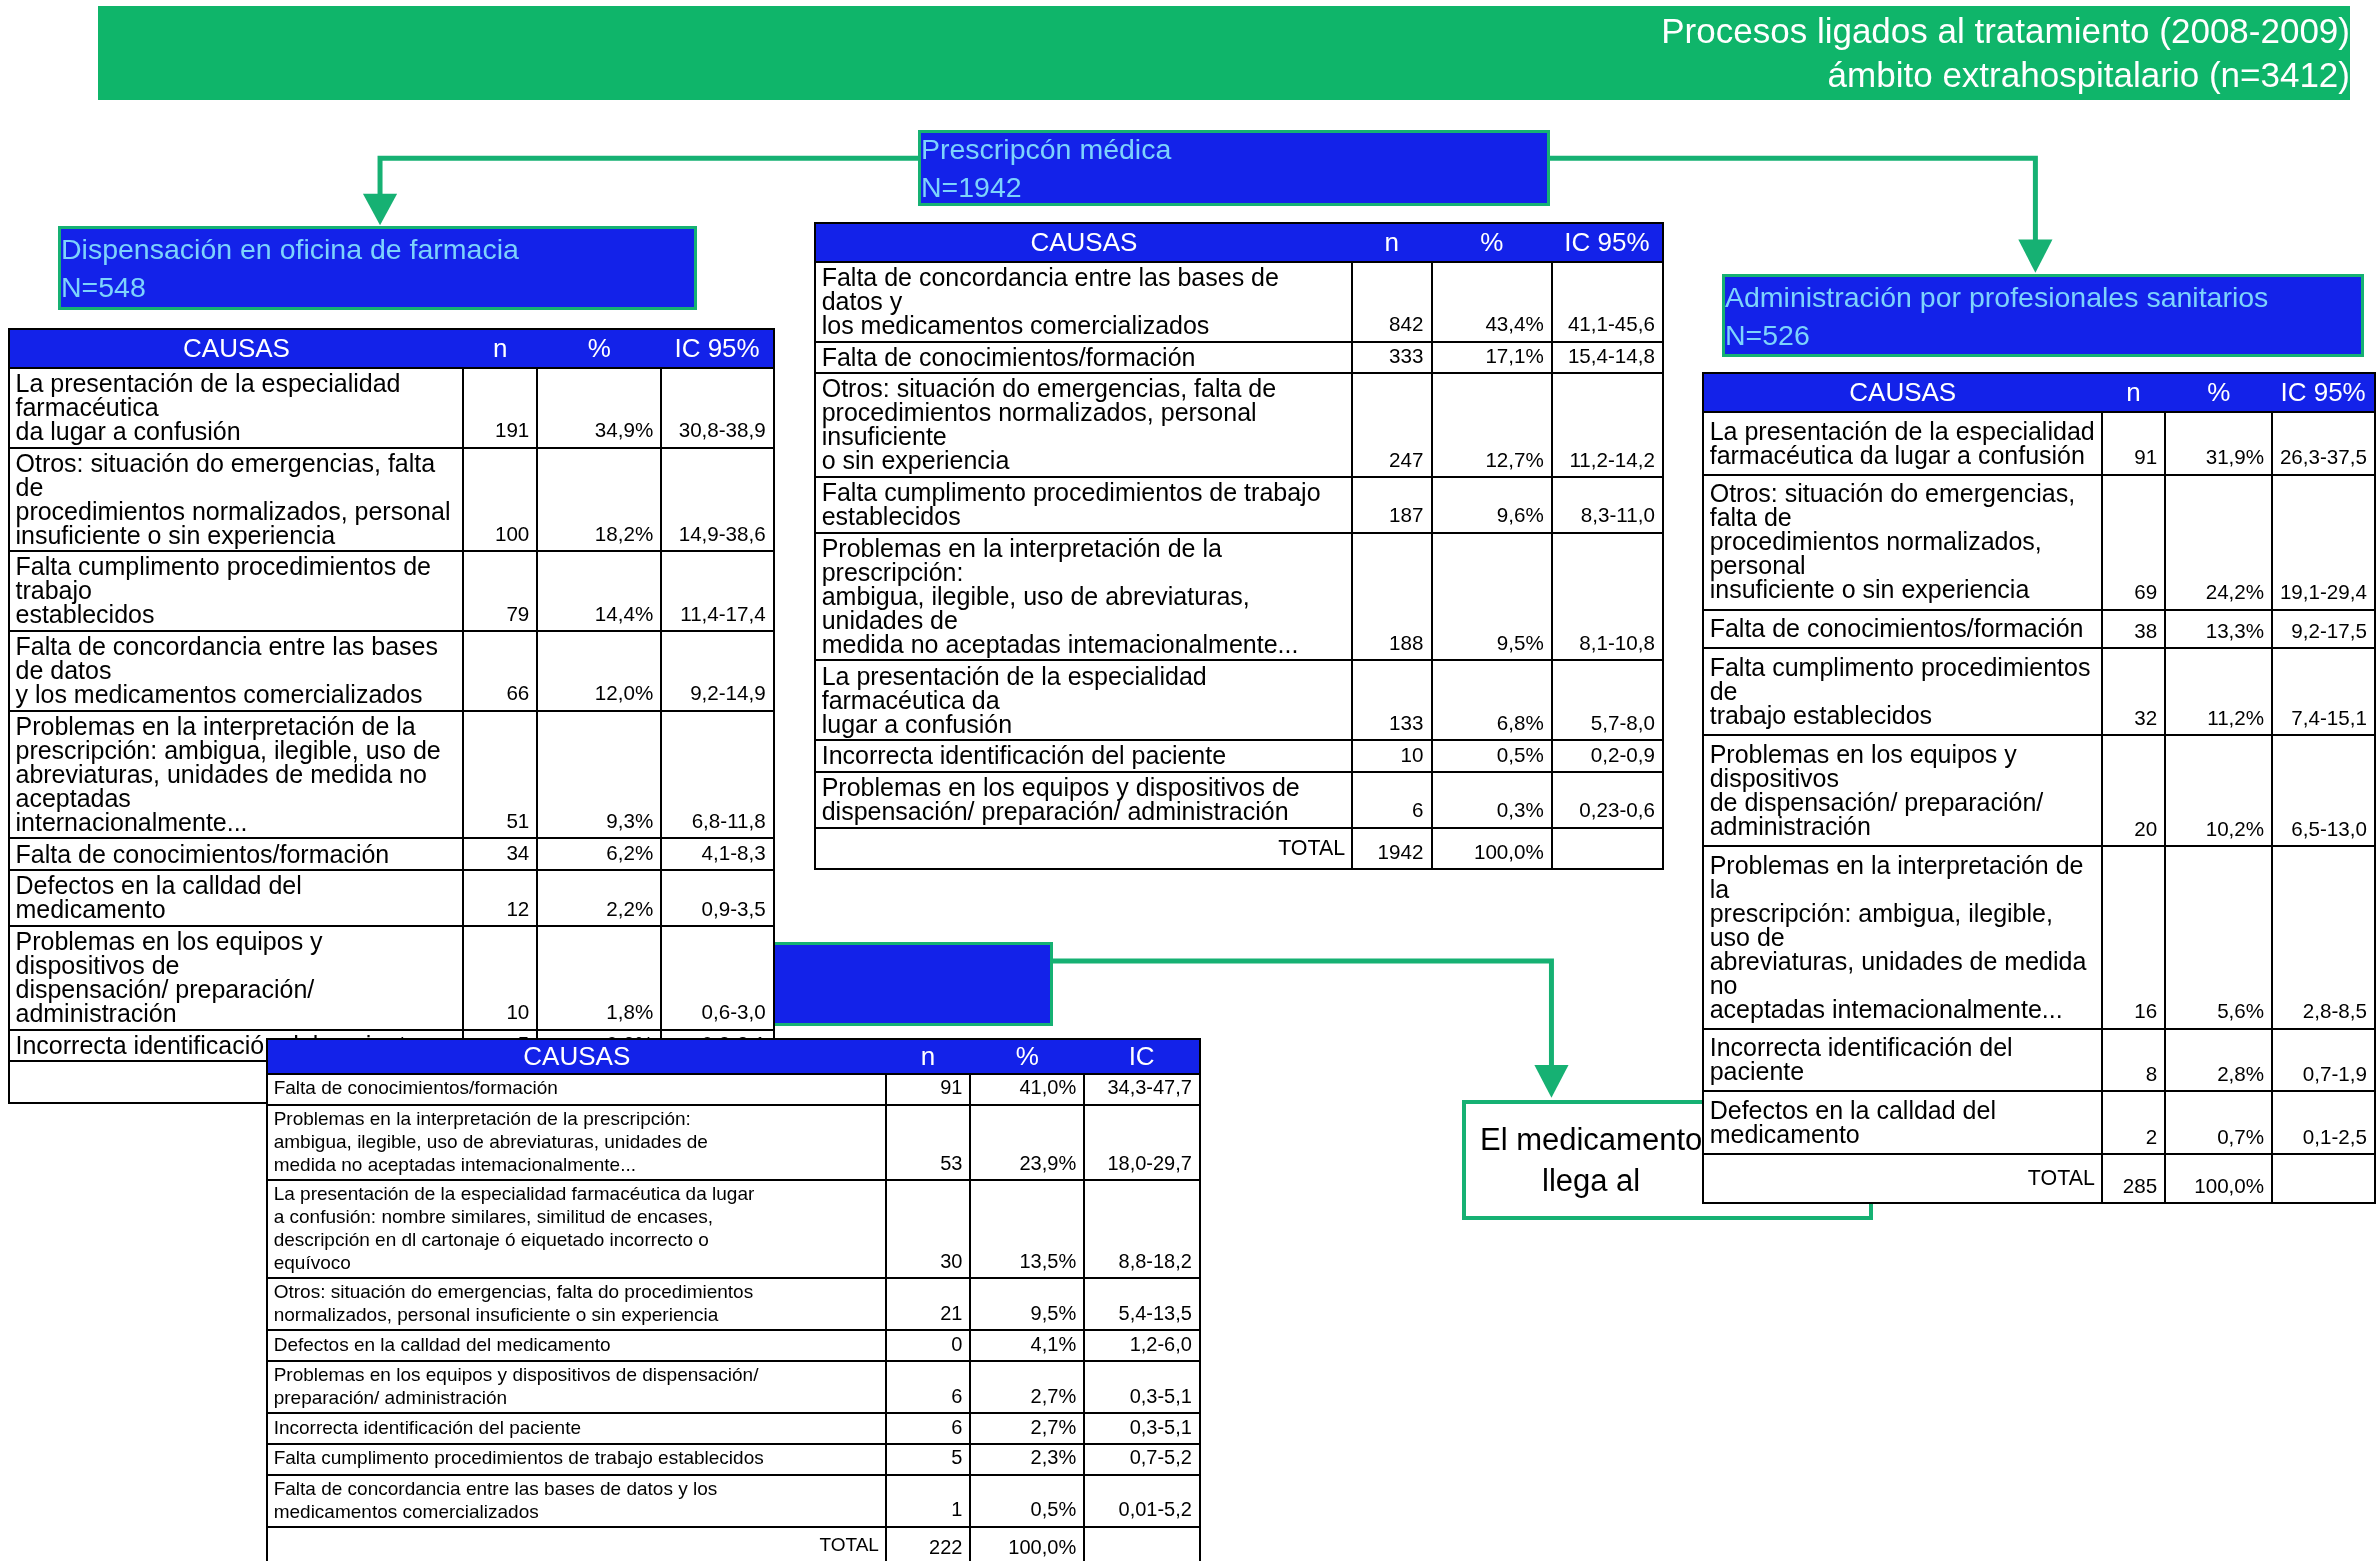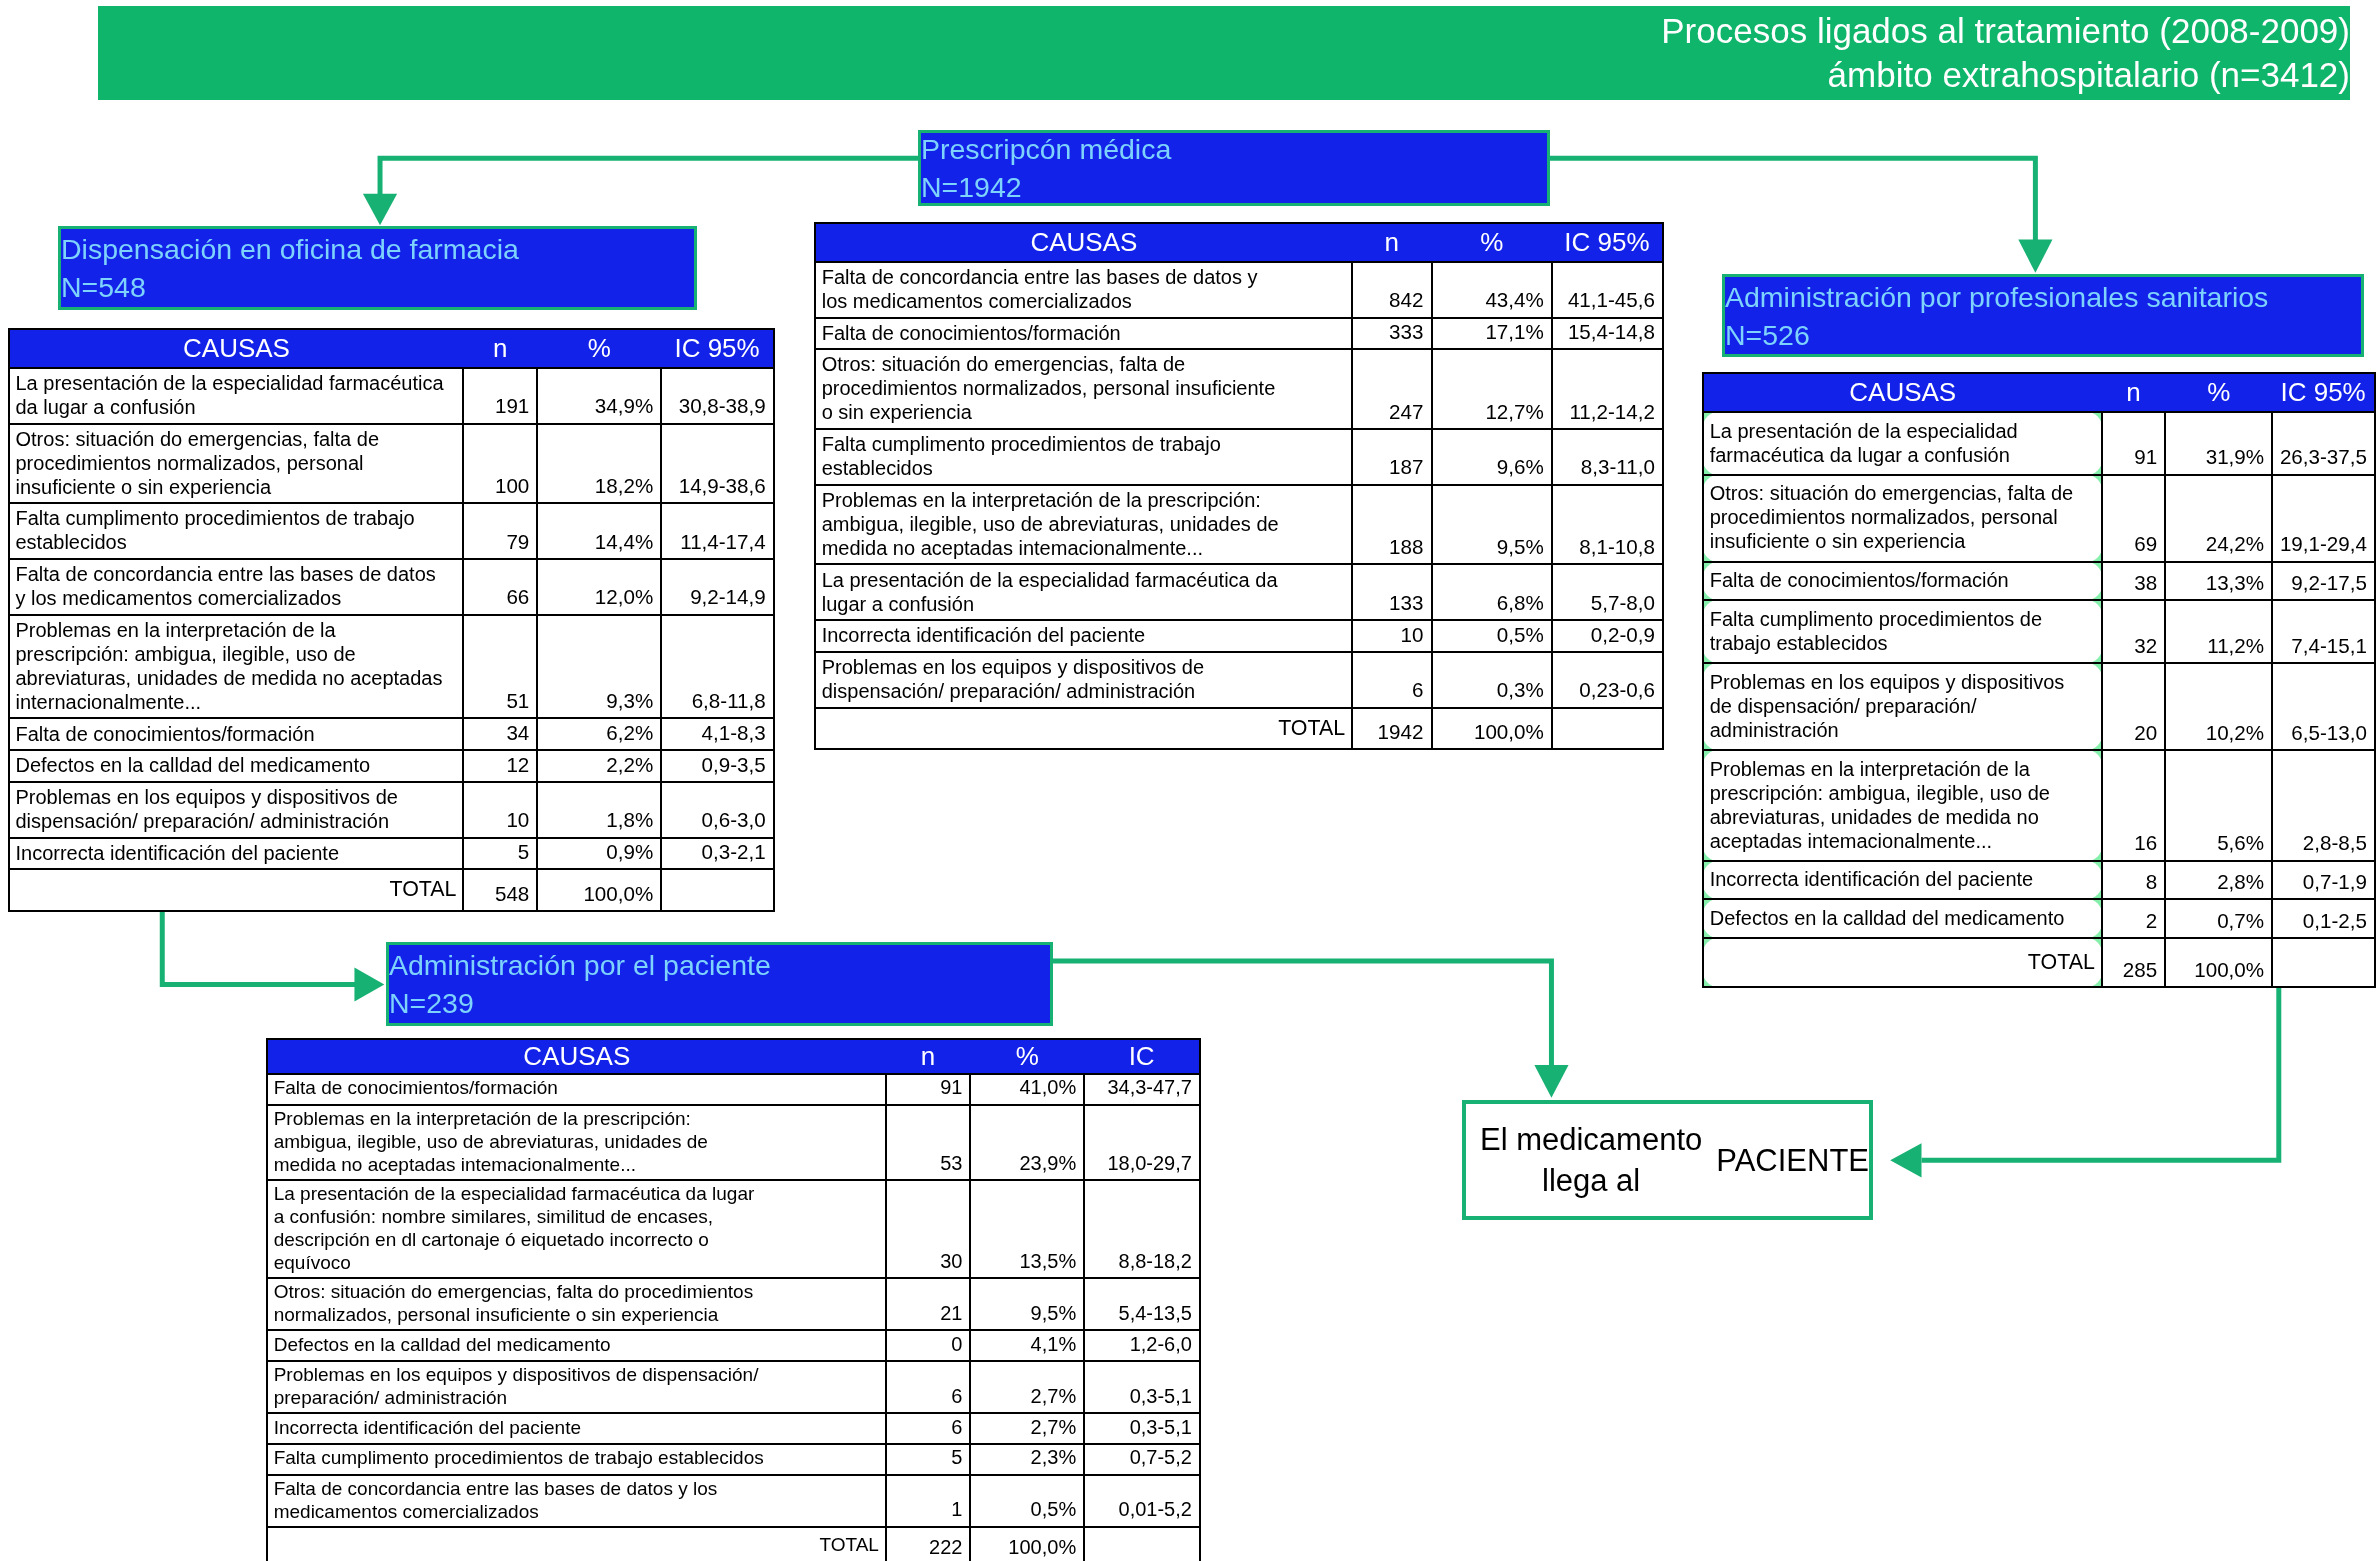--- a/index.html
+++ b/index.html
@@ -32,37 +32,37 @@
   #connectors{position:absolute;left:0;top:0;width:2377px;height:1562px;pointer-events:none;}
   
   .tbl{position:absolute;}
   .tbl table{border-collapse:collapse;table-layout:fixed;width:100%;border:2.8px solid #000;background:#86efac;}
   .tbl th,.tbl td{border:2.1px solid #000;overflow:hidden;}
   .tbl thead th{
     background:#1322e9;color:#fff;font-weight:normal;font-size:26px;height:37px;
     border-left:none;border-right:none;padding:0 5.7px;text-align:center;
   }
   .tbl td.causa{
-    font-size:20px;line-height:24px;padding:2.1px 5.7px 3.6px 5.7px;text-align:left;
+    font-size:25px;line-height:24px;padding:2.1px 5.7px 3.6px 5.7px;text-align:left;
     vertical-align:top;white-space:pre-line;background:#fff;
   }
   .tbl td.num{font-size:20.6px;padding:1.4px 7.1px 4.3px 1.4px;text-align:right;vertical-align:bottom;background:#fff;}
   .tbl tr.total td{height:34px;}
   .tbl tr.total td.causa{text-align:right;vertical-align:middle;font-size:21.4px;white-space:normal;}
   #table-dispensacion{left:7.8px;top:328px;width:767px;}
   #table-prescripcion{left:814px;top:222px;width:850px;}
   #table-adminprof{left:1702px;top:372px;width:674px;}
   #table-adminpaciente{left:266px;top:1038px;width:935px;}
   #table-dispensacion col.c-causa{width:59.4%} #table-dispensacion col.c-n{width:9.7%}
   #table-dispensacion col.c-pct{width:16.2%}  #table-dispensacion col.c-ic{width:14.7%}
   #table-prescripcion col.c-causa{width:63.3%} #table-prescripcion col.c-n{width:9.4%}
   #table-prescripcion col.c-pct{width:14.2%}   #table-prescripcion col.c-ic{width:13.1%}
   #table-adminprof col.c-causa{width:59.3%} #table-adminprof col.c-n{width:9.5%}
   #table-adminprof col.c-pct{width:15.9%}   #table-adminprof col.c-ic{width:15.3%}
-  #table-adminprof td.causa{padding:5.7px 5.7px 7.1px 5.7px;border-radius:15px;}
+  #table-adminprof td.causa{padding:5.7px 5.7px 7.1px 5.7px;}
   #table-adminpaciente col.c-causa{width:66.3%} #table-adminpaciente col.c-n{width:9.1%}
   #table-adminpaciente col.c-pct{width:12.2%}   #table-adminpaciente col.c-ic{width:12.4%}
   #table-adminpaciente td.causa{font-size:19px;line-height:23px;padding:1.4px 5.7px 2.8px 5.7px;}
   #table-adminpaciente td.num{font-size:20px;}
   #table-adminpaciente thead th{height:33px;}
   #table-adminpaciente tr.total td{height:30px;}
 </style>
 </head>
 <body>
 

